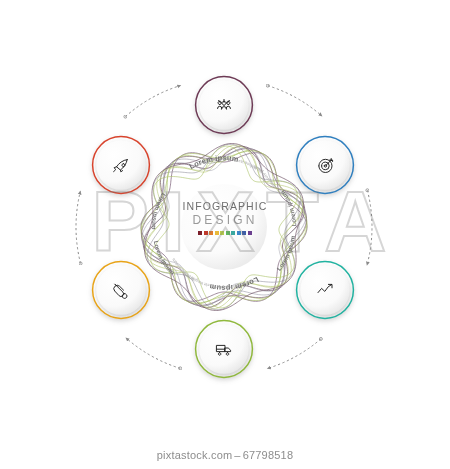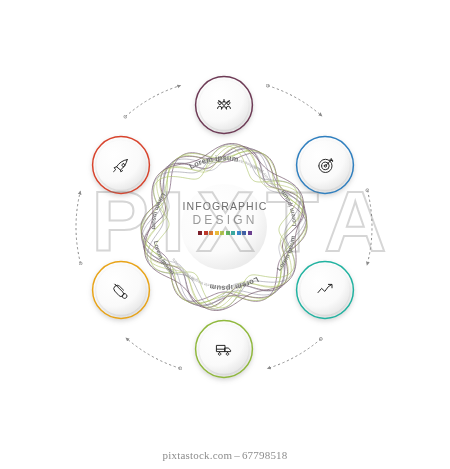--- a/index.html
+++ b/index.html
@@ -52,21 +52,21 @@
     line-height: 90px;
     user-select: none;
     padding-left: 20px;
   }
   .footer {
     position: absolute;
     left: 0;
     bottom: 8px;
     width: 450px;
     text-align: center;
-    font-family: Liberation Serif, serif;
+    font-family: Liberation Sans, sans-serif;
     font-size: 11px;
     color: #8d8d8d;
     letter-spacing: 0.2px;
   }
   .footer .dash { padding: 0 2px; }
   .center-label {
     position: absolute;
     width: 120px;
     text-align: center;
     left: 165px;

